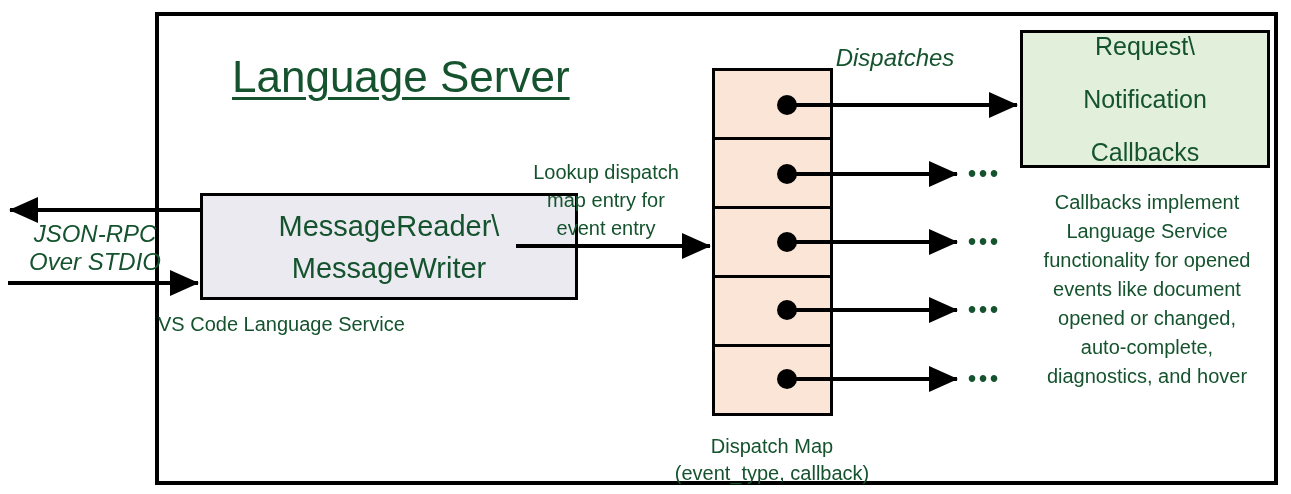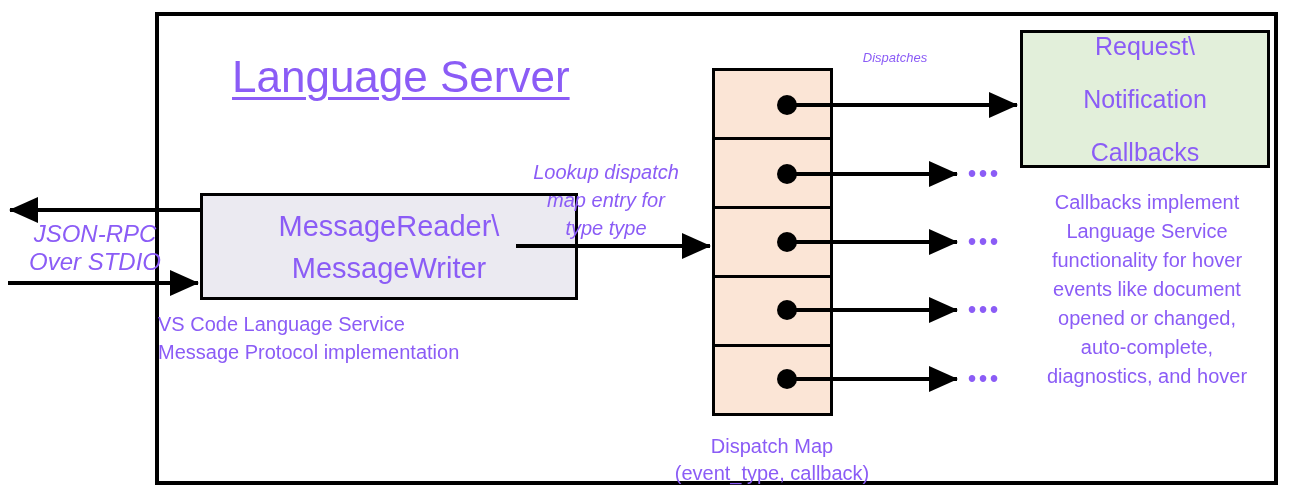--- a/index.html
+++ b/index.html
@@ -1,18 +1,18 @@
 <!DOCTYPE html>
 <html><head>
 <meta charset="utf-8">
 <style>
   html,body{margin:0;padding:0;background:#ffffff;}
   .canvas{
     position:relative;width:1291px;height:494px;background:#ffffff;
-    font-family:"Liberation Sans",sans-serif;color:#8b5cf6;overflow:hidden;
+    font-family:"Liberation Sans",sans-serif;color:#14532d;overflow:hidden;
   }
   .abs{position:absolute;}
   .outer-box{
     left:155px;top:12px;width:1123px;height:473px;
     border:4px solid #000;box-sizing:border-box;background:transparent;
   }
   .title{
     left:232px;top:52px;width:360px;
     font-size:44px;line-height:50px;white-space:nowrap;
     text-decoration:underline;text-decoration-thickness:3px;text-underline-offset:5px;
@@ -26,36 +26,36 @@
     background:#EBEAF1;border:3px solid #000;box-sizing:border-box;
     display:flex;flex-direction:column;align-items:center;justify-content:center;
     font-size:29px;line-height:42px;text-align:center;
   }
   .msg-caption{
     left:158px;top:310px;width:400px;
     font-size:20px;line-height:28px;
   }
   .lookup-label{
     left:506px;top:158px;width:200px;text-align:center;
-    font-style:italic;font-size:20px;line-height:28px;
+    font-size:20px;line-height:28px;
   }
   .dispatch-map{
     left:712px;top:68px;width:121px;height:348px;
     background:#FBE5D6;border:3px solid #000;box-sizing:border-box;
     display:flex;flex-direction:column;
   }
   .dispatch-map .cell{flex:1;border-bottom:3px solid #000;}
   .dispatch-map .cell:last-child{border-bottom:none;}
   .dmap-caption{
     left:622px;top:425px;width:300px;text-align:center;
     font-size:20px;line-height:27px;margin-top:8px;
   }
   .dispatches-label{
     left:830px;top:44px;width:130px;text-align:center;
-    font-style:italic;font-size:13px;line-height:28px;
+    font-style:italic;font-size:24px;line-height:28px;
   }
   .cb-box{
     left:1020px;top:30px;width:250px;height:138px;
     background:#E2EFDA;border:3px solid #000;box-sizing:border-box;
     display:flex;flex-direction:column;align-items:center;justify-content:center;
     font-size:25px;line-height:35px;text-align:center;gap:18px;
   }
   .cb-note{
     left:1022px;top:188px;width:250px;text-align:center;
     font-size:20px;line-height:29px;
@@ -85,27 +85,26 @@
     <div>JSON-RPC</div>
     <div>Over STDIO</div>
   </div>
 
   <div class="abs msg-box">
     <div>MessageReader\</div>
     <div>MessageWriter</div>
   </div>
   <div class="abs msg-caption">
     <div>VS Code Language Service</div>
-    <div>Message Protocol implementation</div>
   </div>
 
   <div class="abs lookup-label">
     <div>Lookup dispatch</div>
     <div>map entry for</div>
-    <div>type type</div>
+    <div>event entry</div>
   </div>
 
   <div class="abs dispatch-map">
     <div class="cell"></div>
     <div class="cell"></div>
     <div class="cell"></div>
     <div class="cell"></div>
     <div class="cell"></div>
   </div>
   <div class="abs dmap-caption">
@@ -119,21 +118,21 @@
 
   <div class="abs cb-box">
     <div>Request\</div>
     <div>Notification</div>
     <div>Callbacks</div>
   </div>
 
   <div class="abs cb-note">
     <div>Callbacks implement</div>
     <div>Language Service</div>
-    <div>functionality for hover</div>
+    <div>functionality for opened</div>
     <div>events like document</div>
     <div>opened or changed,</div>
     <div>auto-complete,</div>
     <div>diagnostics, and hover</div>
   </div>
 
   <div class="abs ellipsis e1">•••</div>
   <div class="abs ellipsis e2">•••</div>
   <div class="abs ellipsis e3">•••</div>
   <div class="abs ellipsis e4">•••</div>

